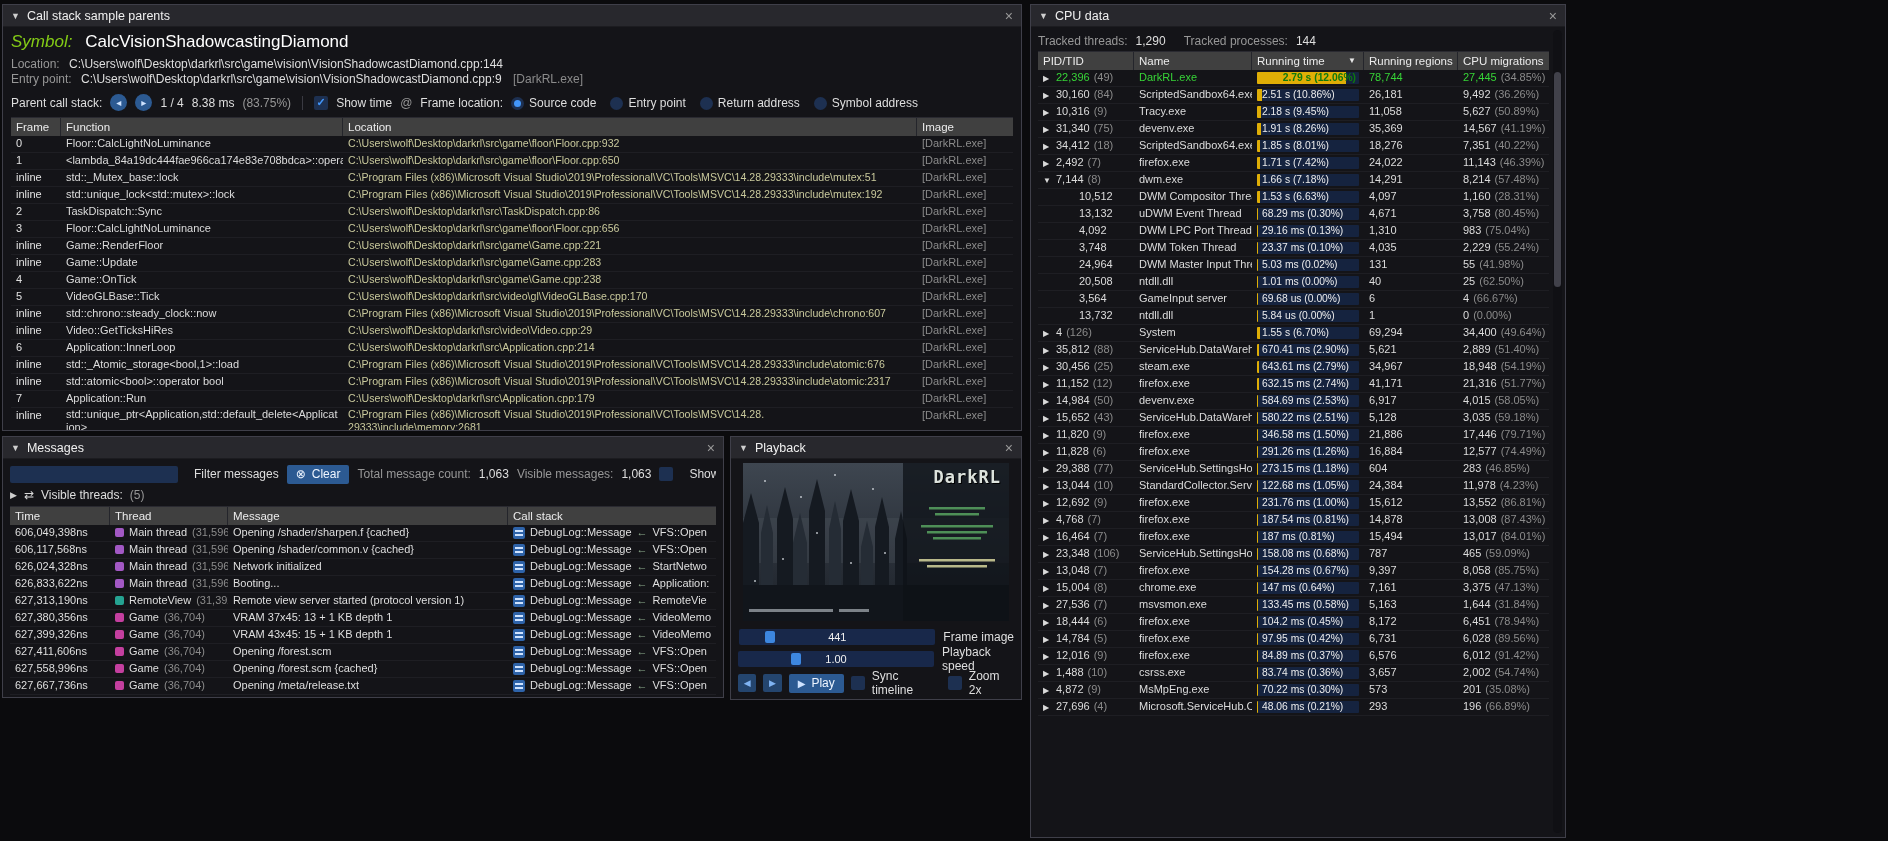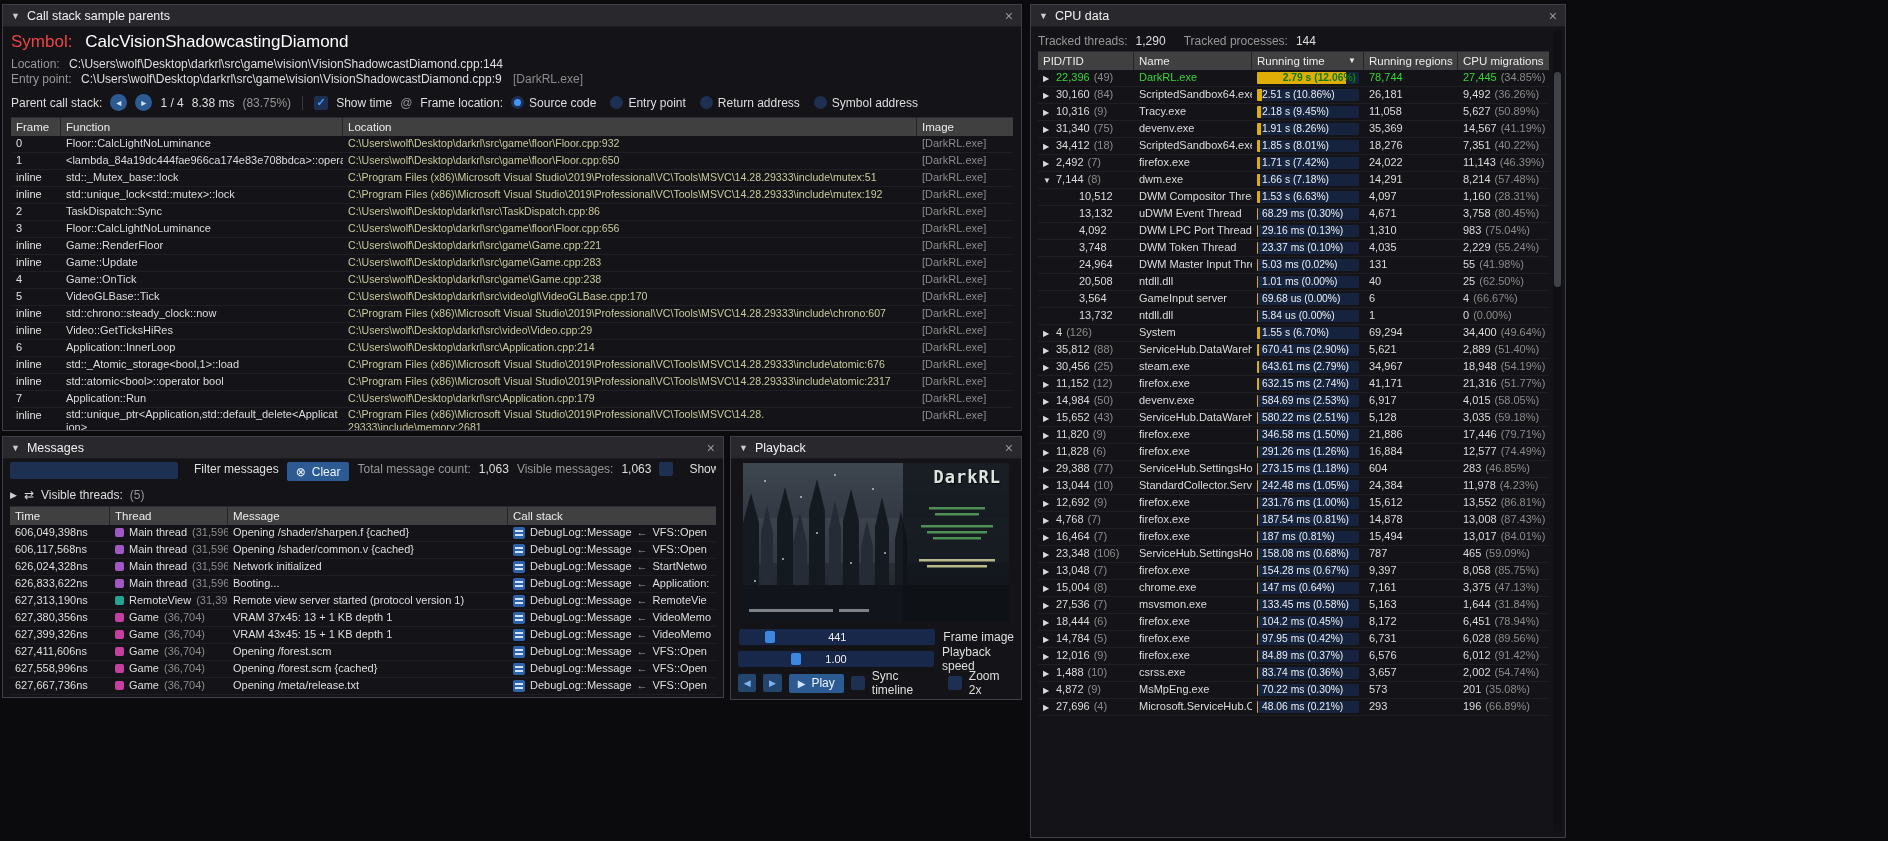--- a/index.html
+++ b/index.html
@@ -22,47 +22,47 @@
   .thead>div:last-child{border-right:none;}
   .trow{border-bottom:1px solid #1e1e23;height:16px;line-height:15.5px;font-size:11px;}
   .trow .cell{padding:0 5px;overflow:hidden;white-space:nowrap;box-sizing:border-box;}
   .tall{height:auto;}
   .wrap{white-space:pre-line !important;line-height:12.5px;padding-top:1px;word-break:break-all;}
 
   
   #w-callstack{left:2px;top:4px;width:1020px;height:427px;}
   #w-callstack .body{padding:3px 8px 0 8px;display:flex;flex-direction:column;}
   .symline{font-size:17px;margin:2px 0 5px 0;}
-  .symline .dimlbl{color:#ef4444;}
+  .symline .dimlbl{color:#84cc16;font-style:italic;}
   .symname{color:#ffffff;margin-left:8px;}
   .metaline{font-size:12px;line-height:15px;}
   .metaline .val{margin-left:6px;}
   .metaline .dim2{margin-left:8px;}
   .parentrow{display:flex;align-items:center;gap:8px;margin:7px 0 6px 0;font-size:12px;white-space:nowrap;}
   .cbtn{width:17px;height:17px;border-radius:50%;background:#2c5a92;color:#cfe3ff;border:none;
     display:flex;align-items:center;justify-content:center;font-size:10px;padding:0;}
   .vsep{width:1px;height:14px;background:#3a3a42;margin:0 3px;}
   .checkbox{width:14px;height:14px;border-radius:2px;background:#1d3051;display:inline-flex;
     align-items:center;justify-content:center;flex:0 0 14px;}
   .checkbox .mark{color:#4296fa;font-size:11px;font-weight:bold;line-height:1;}
   .radiogroup{display:flex;gap:14px;align-items:center;}
-  .radioitem{display:flex;gap:5px;align-items:center;}
+  .radioitem{display:flex;gap:5px;align-items:flex-end;}
   .radio{width:13px;height:13px;border-radius:50%;background:#1d3051;display:flex;align-items:center;justify-content:center;}
   .radio.sel::after{content:"";width:7px;height:7px;border-radius:50%;background:#4296fa;}
   .cs-table{flex:1;overflow:hidden;border-top:1px solid #2a2a31;}
   .csgrid{display:grid;grid-template-columns:50px 282px 1fr 96px;}
   .cfr{color:#e2e2e2;}
   .cfn{color:#dcdcdc;}
   .cloc{color:#c9c99c;font-size:10.6px;}
   .cimg{color:#8b8b8b;}
 
   
   #w-messages{left:2px;top:436px;width:722px;height:262px;}
   #w-messages .body{padding:3px 7px 0 7px;display:flex;flex-direction:column;}
-  .toolbar{display:flex;align-items:flex-start;gap:8px;height:24px;white-space:nowrap;overflow:hidden;font-size:12px;flex:0 0 24px;}
+  .toolbar{display:flex;align-items:center;gap:8px;height:24px;white-space:nowrap;overflow:hidden;font-size:12px;flex:0 0 24px;}
   .input{width:168px;height:17px;background:#1d3051;border-radius:2px;flex:0 0 168px;}
   .btnblue{display:flex;align-items:center;gap:6px;background:#2c5a92;border:none;border-radius:2px;
     height:19px;padding:0 9px;color:#eef5ff;font-size:12px;}
   .threadsrow{display:flex;gap:7px;align-items:center;height:18px;font-size:12px;flex:0 0 18px;}
   .shuffle{color:#d8d8d8;}
   .msg-table{flex:1;overflow:hidden;border-top:1px solid #2a2a31;margin-top:2px;}
   .msggrid{display:grid;grid-template-columns:100px 118px 280px 1fr;}
   .chip{width:9px;height:9px;border-radius:2px;display:inline-block;margin-right:5px;vertical-align:-1px;}
   .tid{margin-left:5px;}
   .cscell{display:flex;align-items:center;gap:5px;}
@@ -863,21 +863,21 @@
               </div>
               <div class="cell regcell">604</div>
               <div class="cell"><span class="migv">283</span><span class="dim2 mpct">(46.85%)</span></div>
             </div>
             <div class="trow cpugrid">
               <div class="cell pidcell"><span class="exp">▶</span><span class="pidnum">13,044</span><span class="dim2 cnt">(10)</span></div>
               <div class="cell namecell">StandardCollector.Servic</div>
               <div class="cell">
                 <div class="pbar">
                   <div class="pfill" style="width: 0.9%;"></div>
-                  <span class="ptxt">242.48 ms (1.05%)</span>
+                  <span class="ptxt">122.68 ms (1.05%)</span>
                 </div>
               </div>
               <div class="cell regcell">24,384</div>
               <div class="cell"><span class="migv">11,978</span><span class="dim2 mpct">(4.23%)</span></div>
             </div>
             <div class="trow cpugrid">
               <div class="cell pidcell"><span class="exp">▶</span><span class="pidnum">12,692</span><span class="dim2 cnt">(9)</span></div>
               <div class="cell namecell">firefox.exe</div>
               <div class="cell">
                 <div class="pbar">

